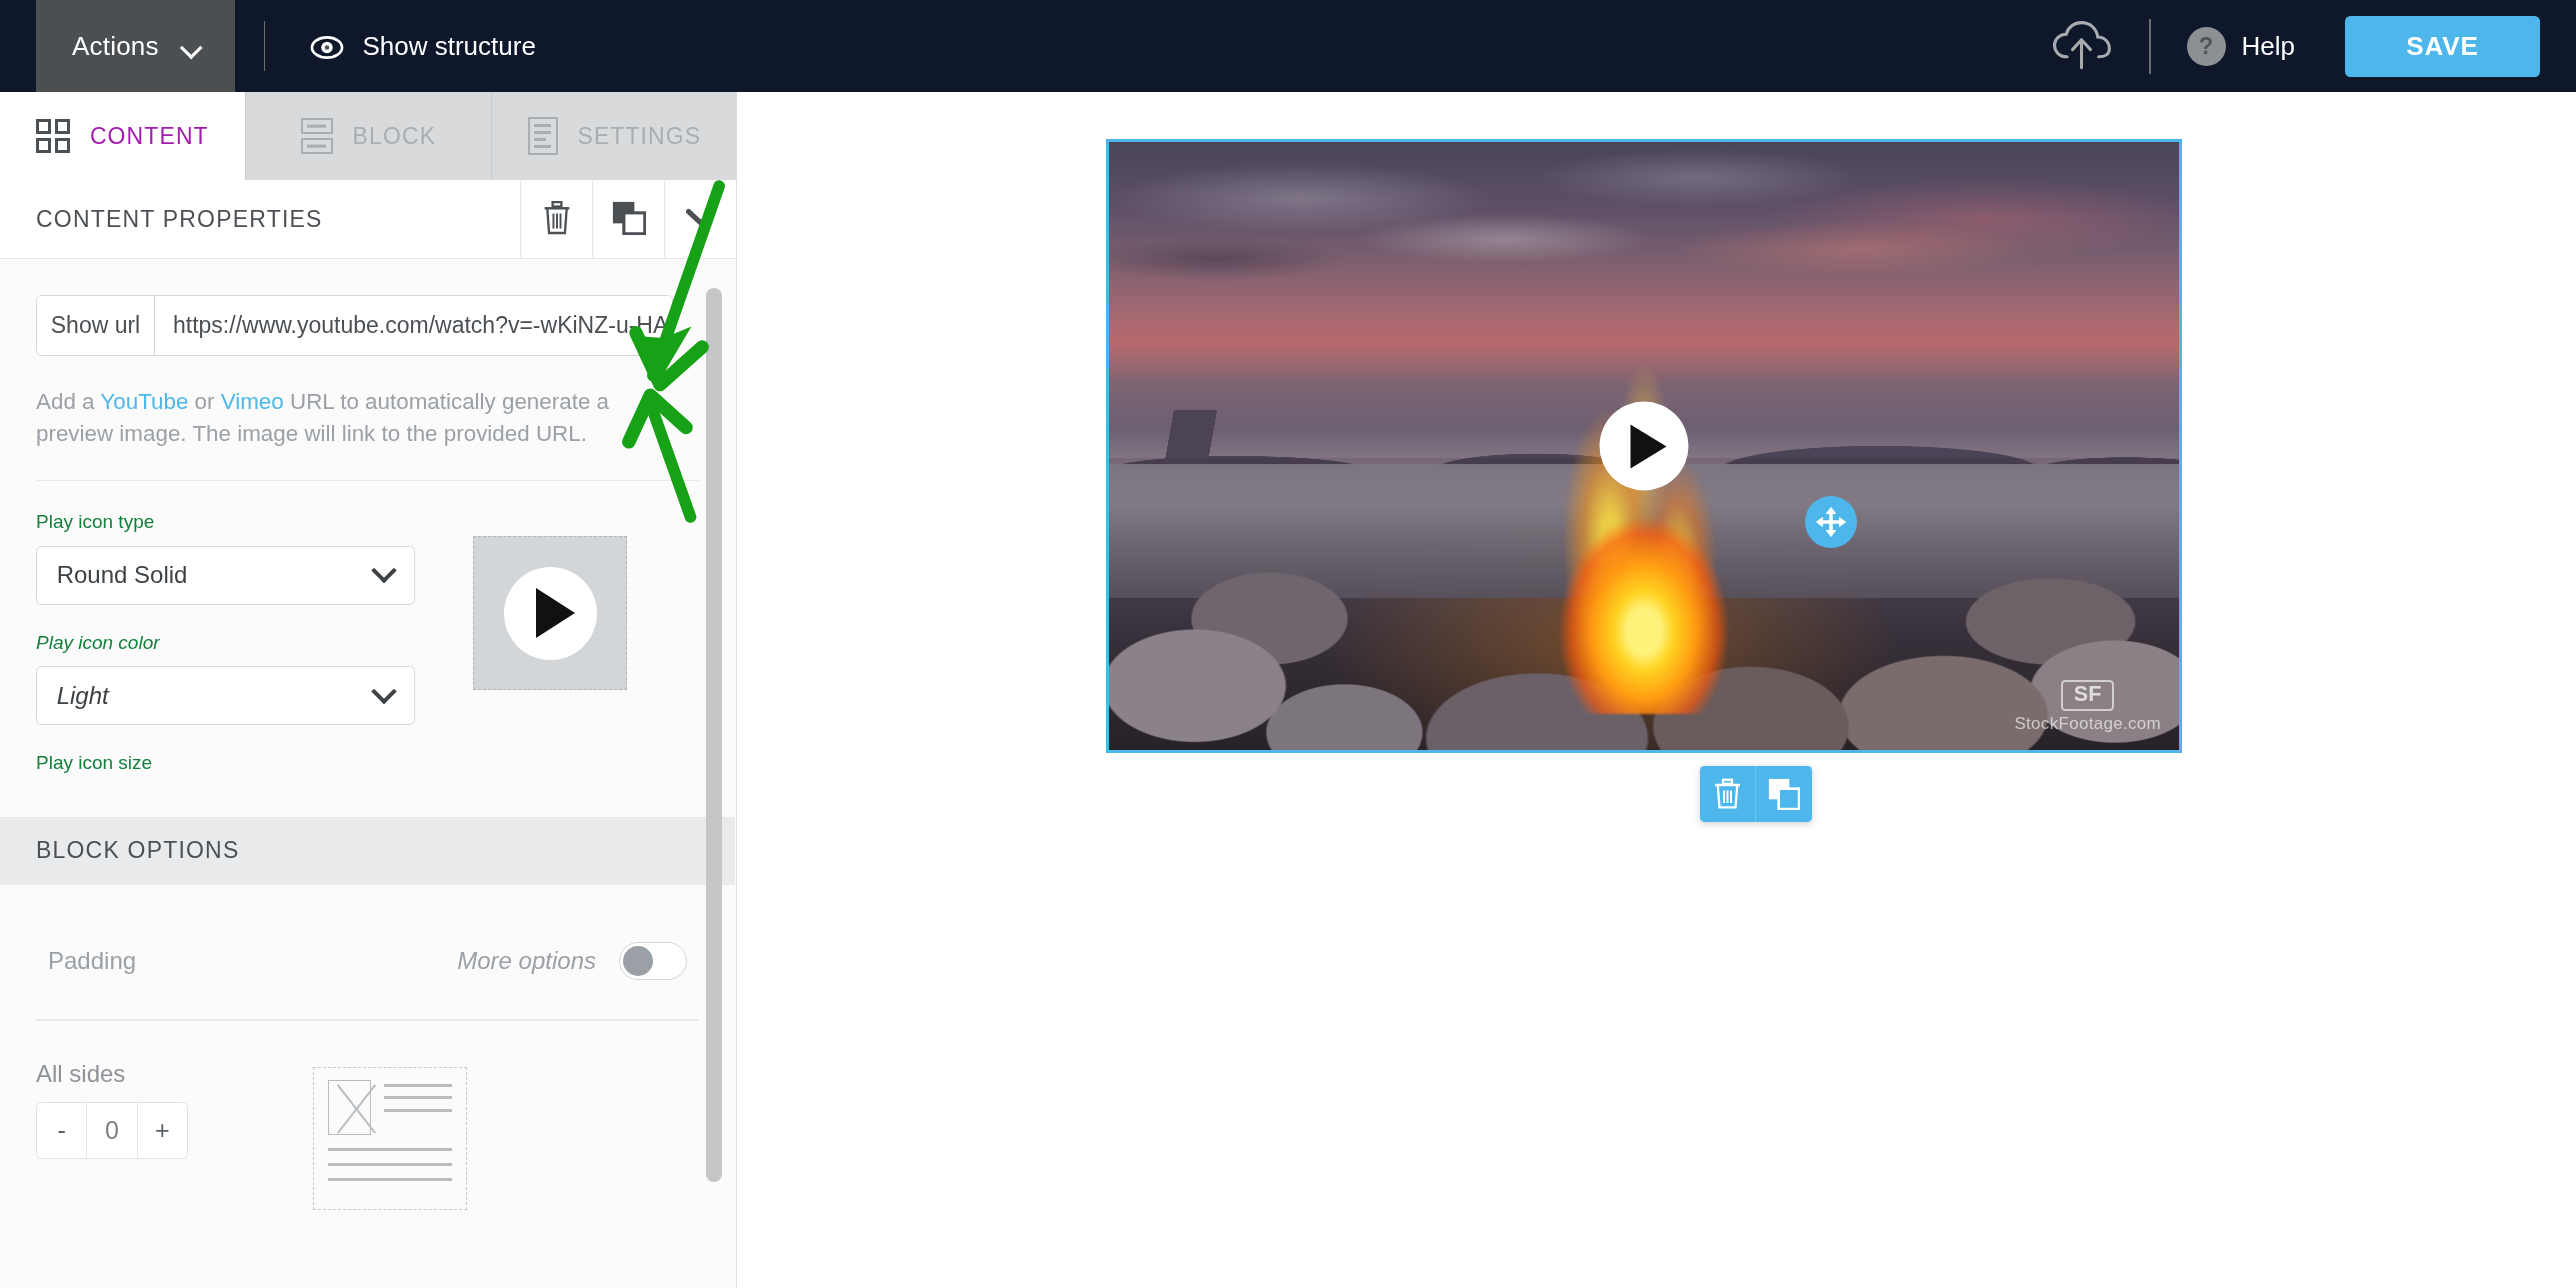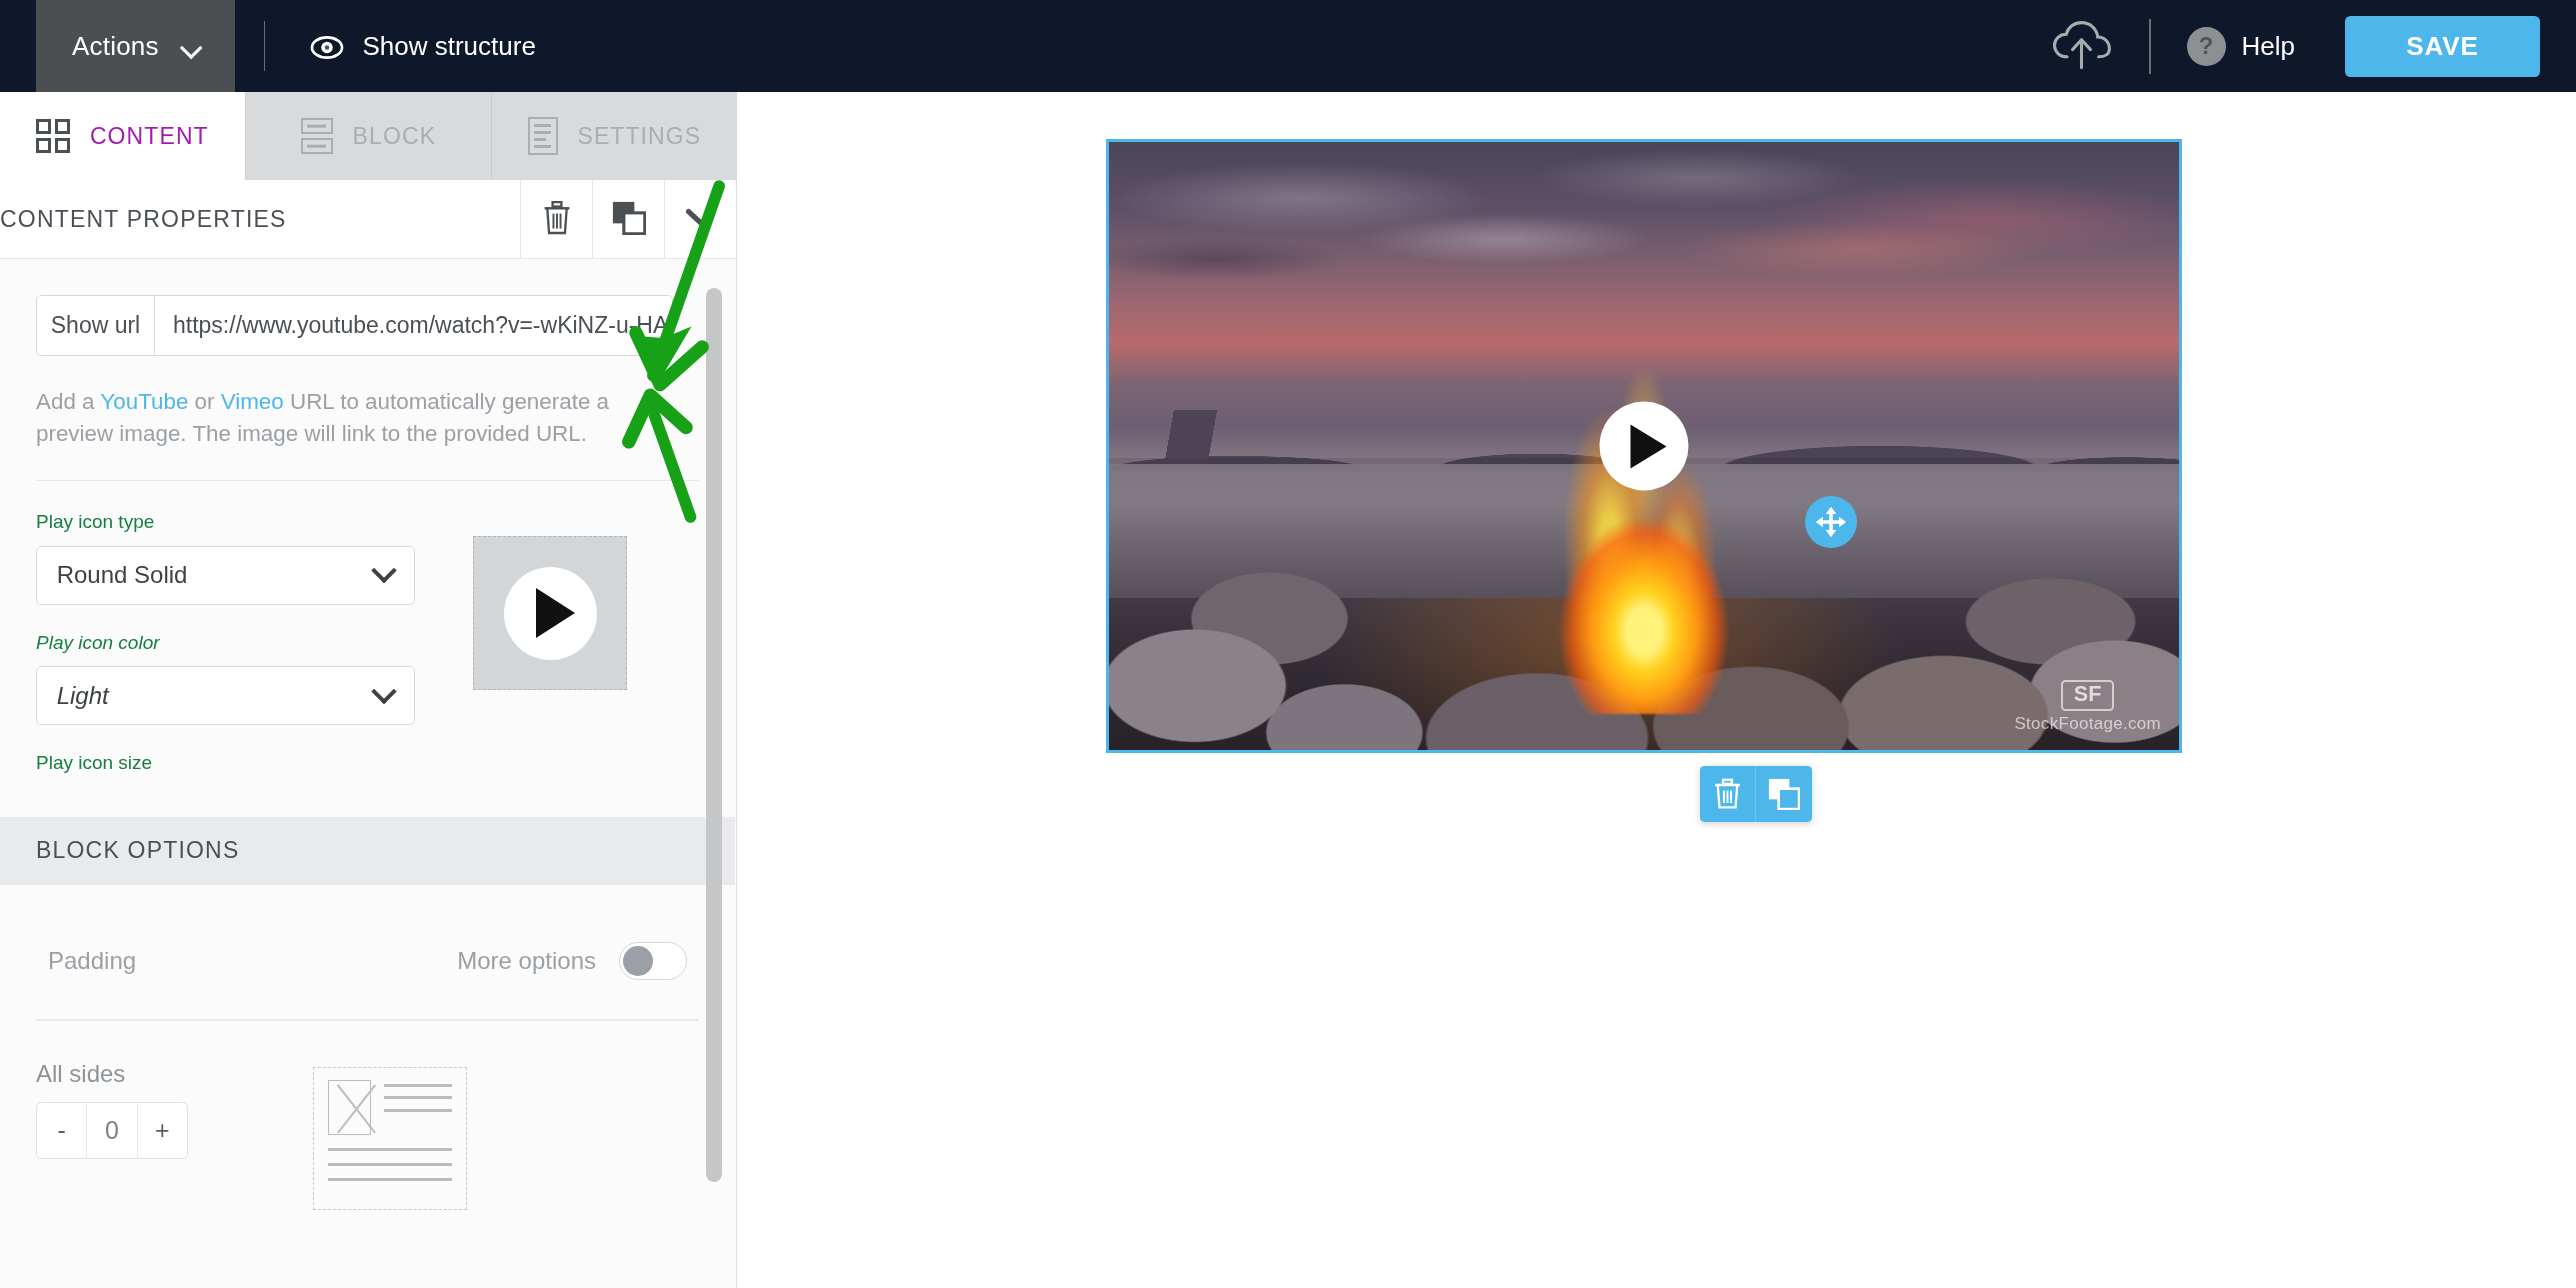--- a/index.html
+++ b/index.html
@@ -104,21 +104,21 @@
     width: 737px; height: 1108px;
     background: #fbfbfb;
     border-right: 1.8px solid #dfe1e3;
   }
   .panel-header {
     height: 79px; background: #ffffff;
     border-bottom: 1.8px solid #e4e6e8;
     display: flex; align-items: center;
   }
   .panel-title {
-    flex: 1; 
+    flex: 1; padding-left: 36px;
     font-size: 23px; letter-spacing: 1.2px; color: #4b5055;
   }
   .ph-btn {
     width: 72px; height: 79px;
     display: flex; align-items: center; justify-content: center;
     border-left: 1.8px solid #e4e6e8; cursor: pointer;
   }
 
   .panel-scroll {
     position: absolute; left: 0; top: 81px;
@@ -192,21 +192,21 @@
   .block-options-bar {
     height: 68px; background: #e8eaec; margin-top: 30px;
     display: flex; align-items: center; padding-left: 36px;
     font-size: 23px; letter-spacing: 1.2px; color: #4b5055;
   }
   .padding-row {
     display: flex; align-items: center; padding: 0 48px; margin-top: 57px;
   }
   .padding-label { font-size: 24px; color: #9aa0a5; }
   .more-options { margin-left: auto; display:flex; align-items:center; gap: 23px; }
-  .more-options span { font-size: 24px; color: #9aa0a5; }
+  .more-options span { font-size: 24px; color: #9aa0a5; font-style: italic; }
   .toggle {
     width: 68px; height: 38px; border-radius: 19px;
     border: 1.8px solid #d5d7d9; background: #ffffff;
     display: flex; align-items: center; cursor: pointer;
   }
   .toggle .knob {
     width: 30px; height: 30px; border-radius: 50%;
     background: #9aa0a5; margin-left: 2.7px;
   }
   .thin-divider { height:1.8px; background:#e7e9eb; margin: 39px 36px 0 36px; }

